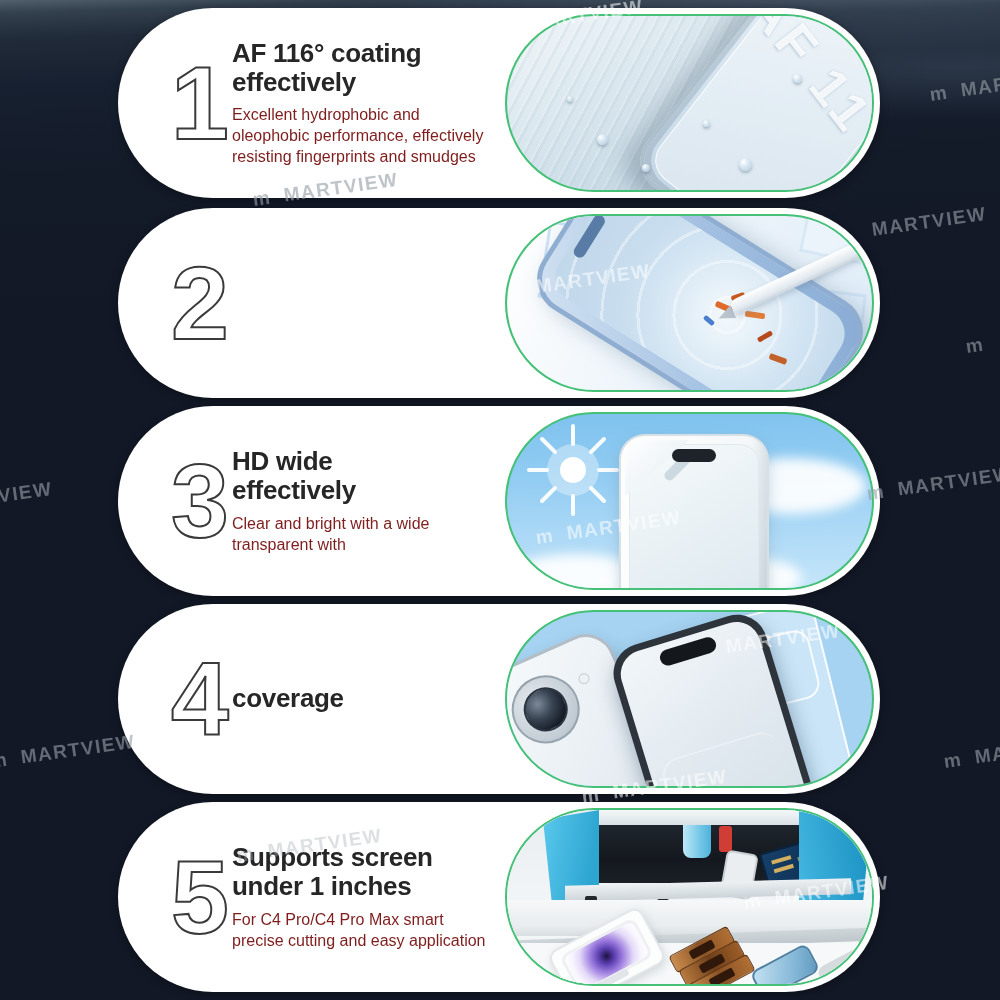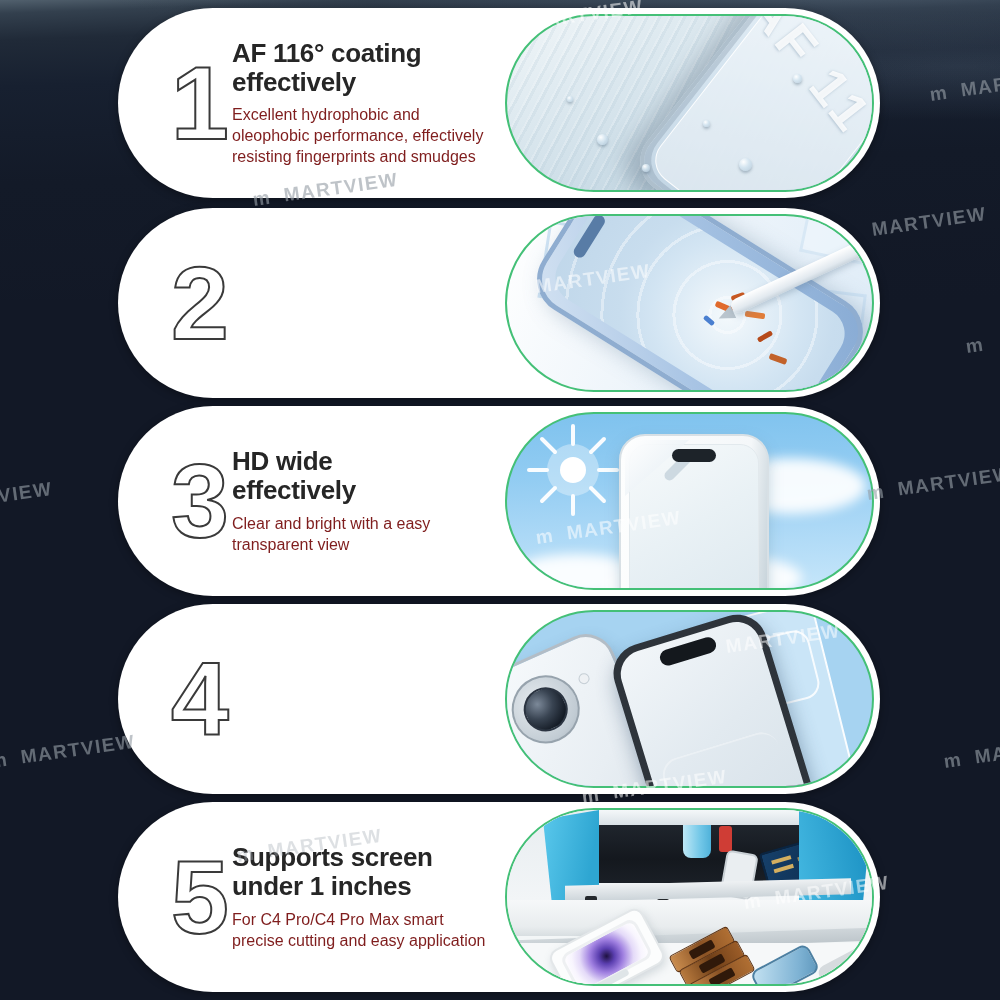--- a/index.html
+++ b/index.html
@@ -199,21 +199,21 @@
   </div>
 </section>
 
 <section class="pill p3">
   <div class="num">3</div>
   <div class="txt">
     <div>
       <div class="tl">HD wide</div>
       <div class="tl">effectively</div>
     </div>
-    <p class="desc">Clear and bright with a easy transparent view</p>
+    <p class="desc">Clear and bright with a wide transparent with</p>
   </div>
   <div class="cap cap3">
     <svg class="sun" viewBox="0 0 100 100">
       <circle cx="50" cy="50" r="26" fill="rgba(255,255,255,0.35)"></circle>
       <circle cx="50" cy="50" r="13" fill="#ffffff"></circle>
       <g stroke="#ffffff" stroke-width="4" stroke-linecap="round" opacity="0.95">
         <line x1="50" y1="6" x2="50" y2="24"></line>
           <line x1="50" y1="76" x2="50" y2="94"></line>
         <line x1="6" y1="50" x2="24" y2="50"></line>
           <line x1="76" y1="50" x2="94" y2="50"></line>
@@ -233,20 +233,21 @@
       <div class="curl"></div>
       <div class="notch3"></div>
     </div>
   </div>
 </section>
 
 <section class="pill p4">
   <div class="num">4</div>
   <div class="txt">
     <div>
+      <div class="tl">coverage</div>
     </div>
   </div>
   <div class="cap cap4">
     <div class="glass4">
       <div class="cutout4"></div>
     </div>
     <div class="backphone4">
       <div class="camring4">
         <div class="camlens4"></div>
       </div>

